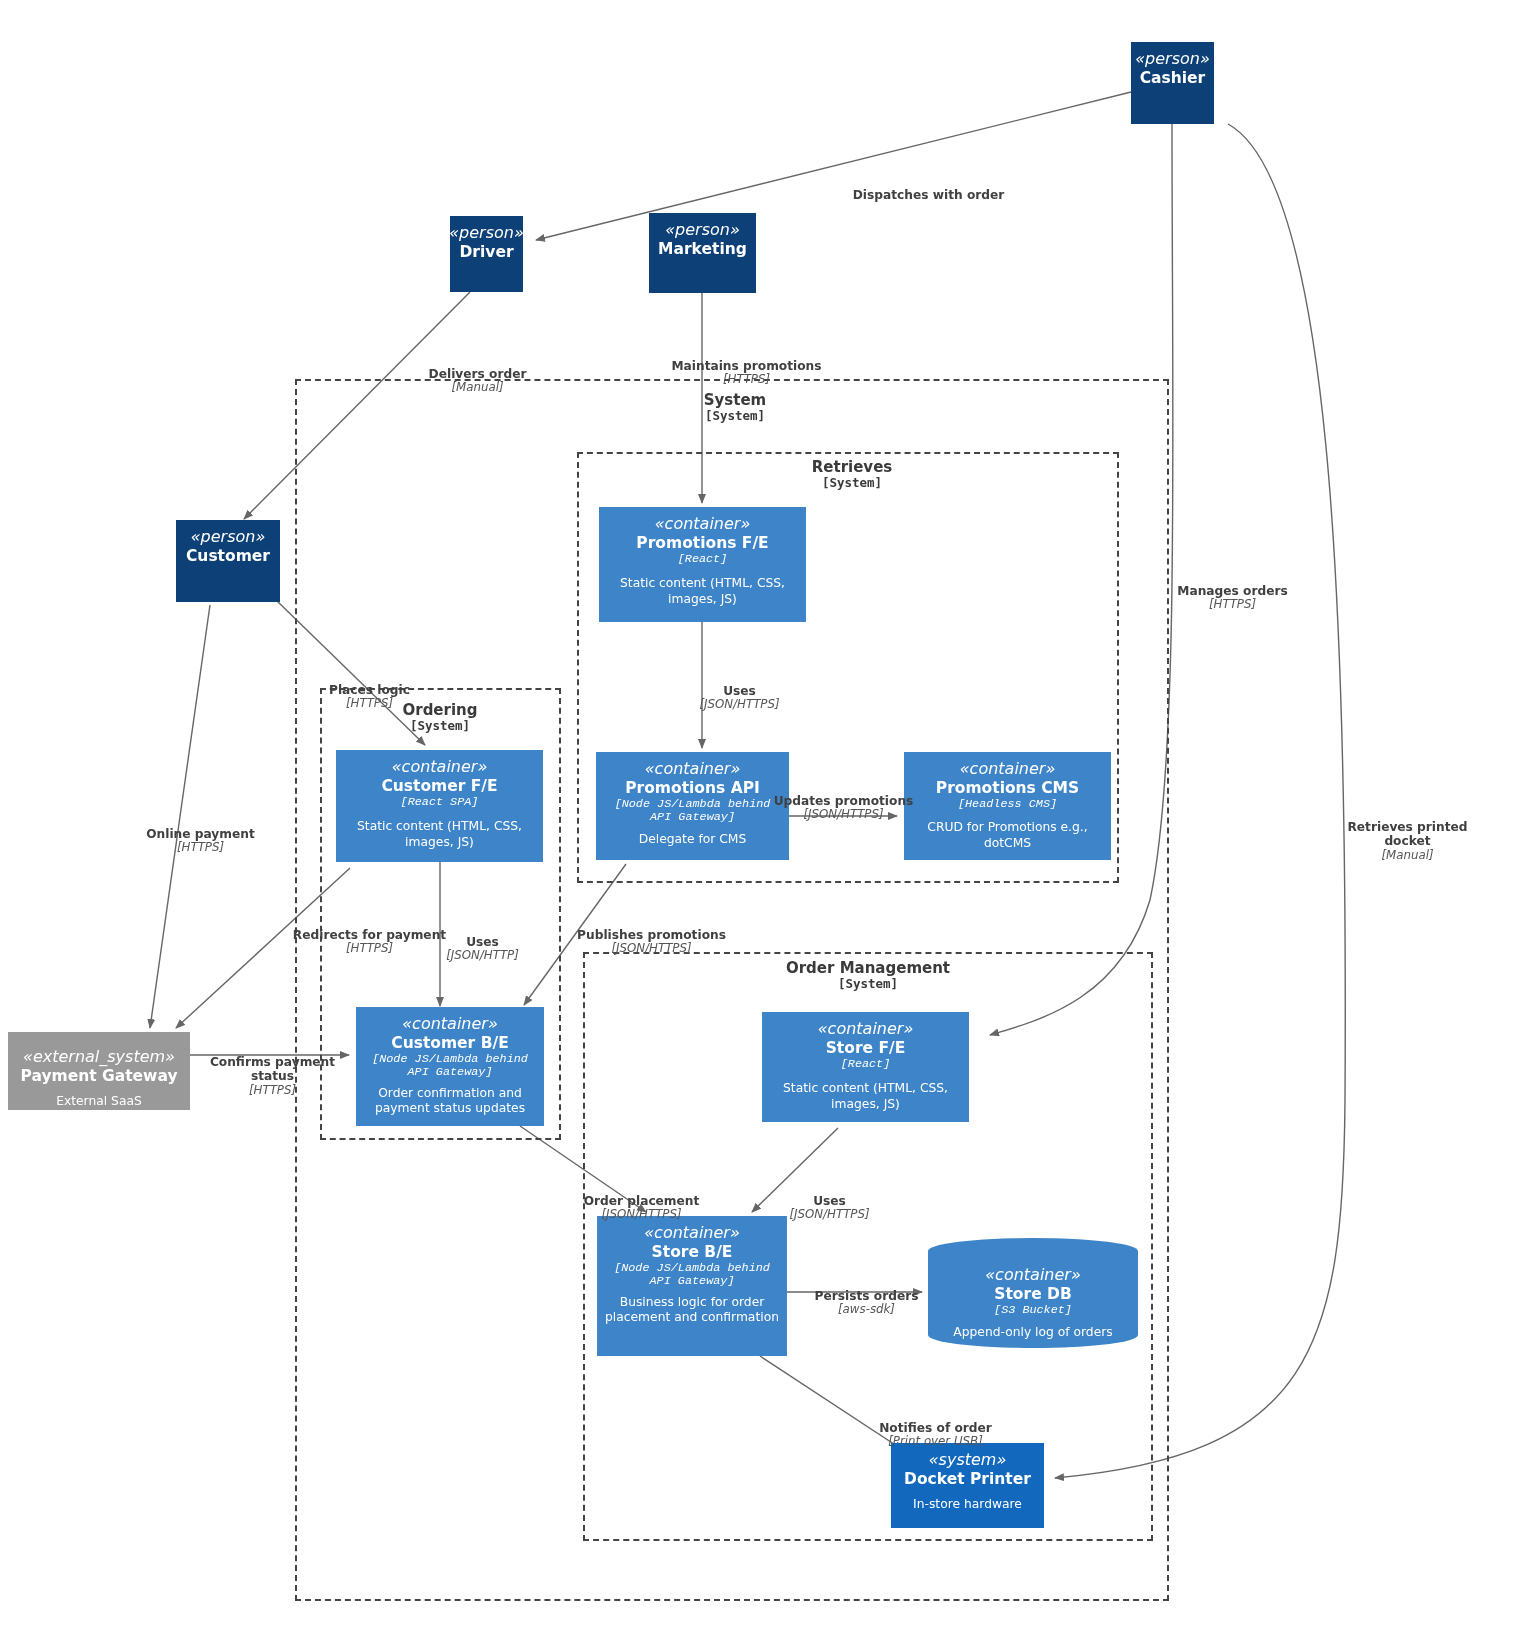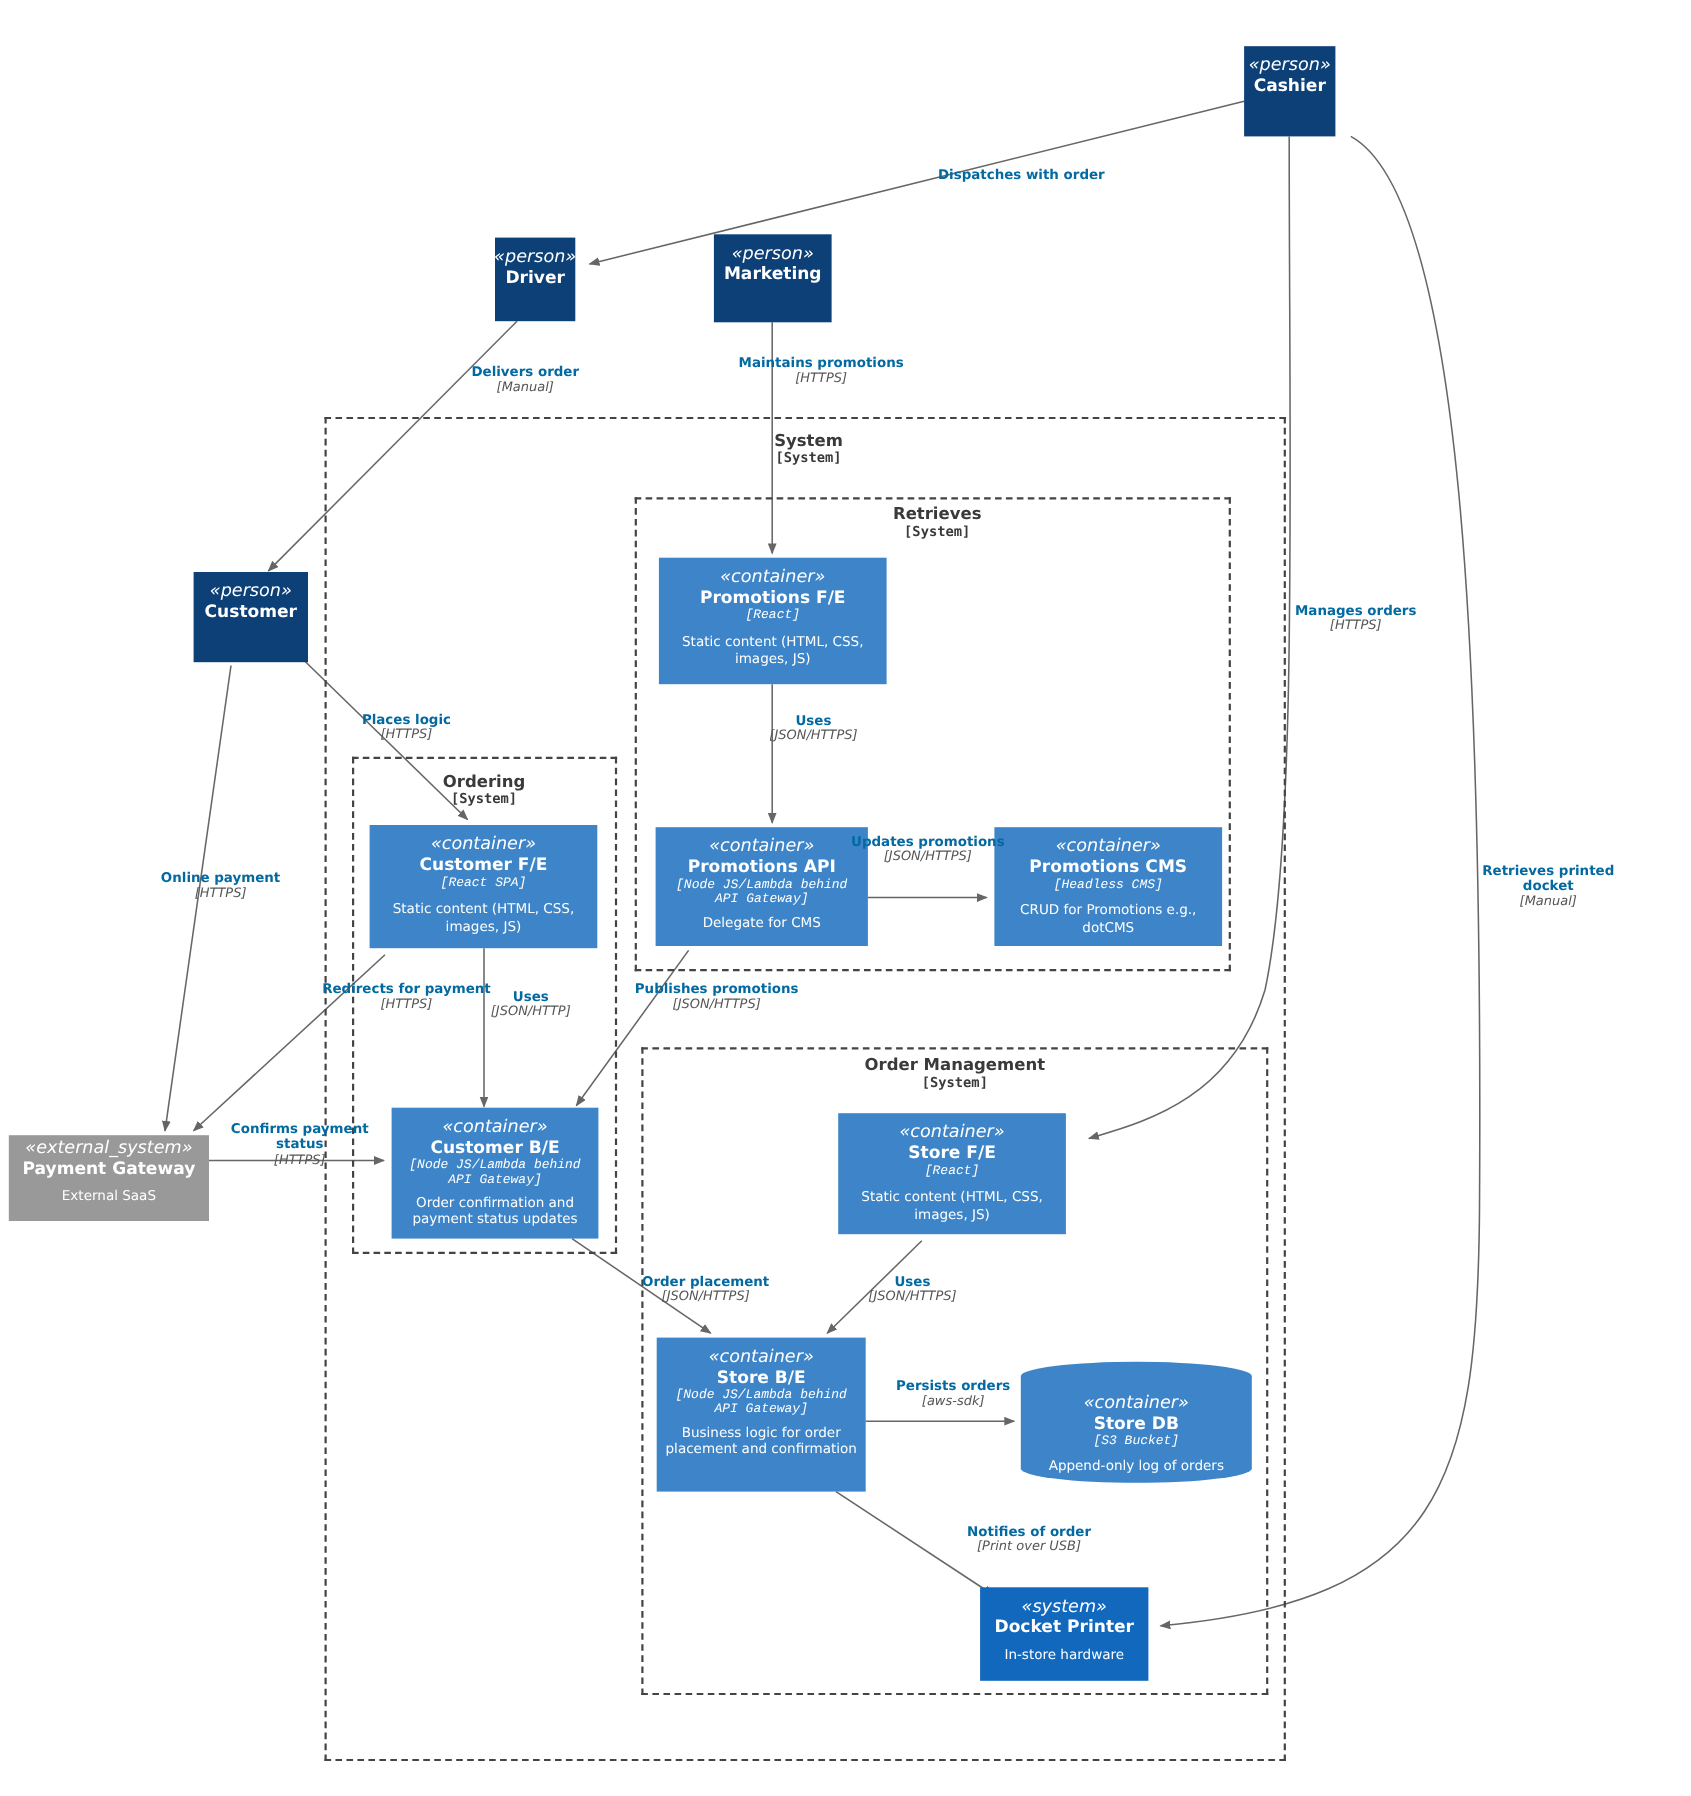--- a/index.html
+++ b/index.html
@@ -37,21 +37,21 @@
       background:#3d85c8;}
   .db .dbbody{position:absolute;left:0;top:13px;width:100%;bottom:13px;background:#3d85c8;}
   .db .dbbot{position:absolute;left:0;bottom:0;width:100%;height:26px;border-radius:50%;
       background:#3d85c8;}
   .db .dbtext{position:absolute;left:0;top:0;width:100%;height:100%;color:#fff;
       text-align:center;display:flex;flex-direction:column;align-items:center;
       justify-content:flex-start;padding-top:28px;box-sizing:border-box;}
 
   
   .elabel{position:absolute;text-align:center;line-height:1.17;color:#555;}
-  .elabel .etext{font-size:12.2px;font-weight:bold;color:#0369a1;display:block;}
+  .elabel .etext{font-size:12.2px;font-weight:bold;color:#404040;display:block;margin-top:36px;}
   .elabel .etech{font-size:11.8px;font-style:italic;color:#555;display:block;}
 </style>
 </head>
 <body>
 
 <div id="canvas">
 
 
   <svg id="wires" viewBox="0 0 1537 1633" xmlns="http://www.w3.org/2000/svg">
     <defs>
@@ -117,21 +117,21 @@
   <div class="node person" style="left:649px;top:213px;width:107px;height:80px;">
     <span class="stereo">«person»</span>
     <span class="nname">Marketing</span>
   </div>
 
   <div class="node person" style="left:176px;top:520px;width:104px;height:82px;">
     <span class="stereo">«person»</span>
     <span class="nname">Customer</span>
   </div>
 
-  <div class="node external" style="left:8px;top:1032px;width:182px;height:78px;padding-top:2px;">
+  <div class="node external" style="left:8px;top:1032px;width:182px;height:78px;padding-top:16px;">
     <span class="stereo">«external_system»</span>
     <span class="nname">Payment Gateway</span>
     <span class="ndesc" style="margin-top:8px;">External SaaS</span>
   </div>
 
   <div class="node container" style="left:599px;top:507px;width:207px;height:115px;">
     <span class="stereo">«container»</span>
     <span class="nname">Promotions F/E</span>
     <span class="ntech">[React]</span>
     <span class="ndesc">Static content (HTML, CSS, images, JS)</span>

